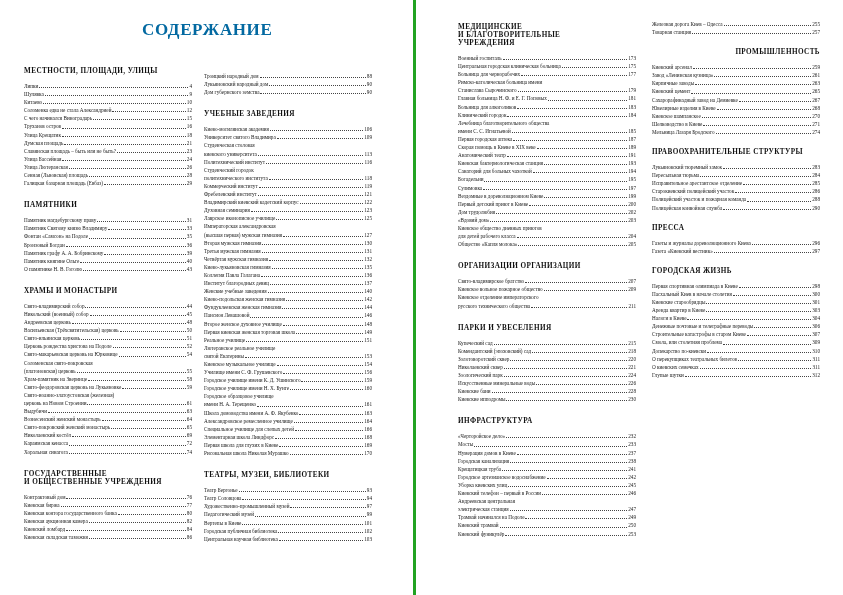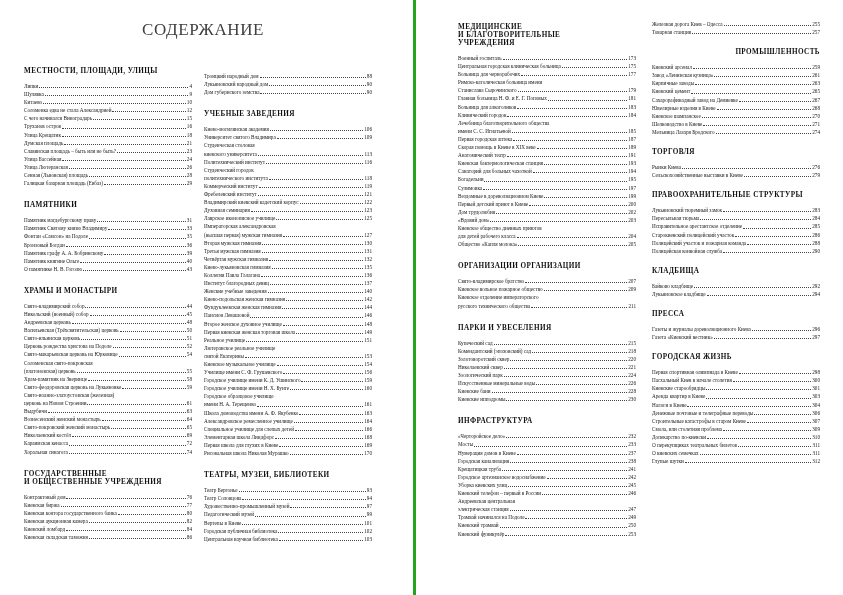--- a/index.html
+++ b/index.html
@@ -3,21 +3,21 @@
 <meta charset="utf-8">
 <style>
   html, body { margin: 0; padding: 0; background: #ffffff; }
   body { width: 843px; height: 595px; position: relative; overflow: hidden;
          font-family: "Liberation Serif", "DejaVu Serif", serif; color: #1a1a1a; }
   .page { position: absolute; top: 0; height: 595px; }
   .page-left { left: 0; width: 412px; }
   .page-right { left: 418px; width: 425px; }
   .spine { position: absolute; left: 413px; top: 0; width: 3px; height: 595px; background: #22a322; }
   .title { position: absolute; left: 142px; top: 20px; font-size: 17px; letter-spacing: 0.6px;
-           font-family: "Liberation Serif", serif; color: #404040; }
+           font-family: "Liberation Serif", serif; color: #0369a1; font-weight: bold; }
   .col { position: absolute; }
   .sec { margin-bottom: 10px; }
   .sec-title { font-weight: bold; font-size: 7.2px; letter-spacing: 0.4px; line-height: 8px;
                margin: 0 0 7px 0; color: #111; }
   .entry { display: flex; align-items: flex-end; font-size: 5.2px; line-height: 8.1px; white-space: nowrap; }
   .entry .lbl { flex: 0 0 auto; }
   .entry .dots { flex: 1 1 auto; border-bottom: 1px dotted #444; margin: 0 1px 2px 1px; min-width: 4px; }
   .entry .pg { flex: 0 0 auto; }
   .wrap { display: flex; flex-direction: column; }
   .wrap .l1 { font-size: 5.2px; line-height: 8.1px; white-space: nowrap; }
@@ -1091,37 +1091,20 @@
         </div>
         <div class="wrap">
           <div class="entry">
             <span class="lbl">Мельница Лазаря Бродского</span>
             <span class="dots"></span>
             <span class="pg">274</span>
           </div>
         </div>
       </div>
       <div class="sec" style="margin-bottom: 12px;">
-        <div class="sec-title" style="white-space: pre-line;">ТОРГОВЛЯ</div>
-        <div class="wrap">
-          <div class="entry">
-            <span class="lbl">Рынки Киева</span>
-            <span class="dots"></span>
-            <span class="pg">276</span>
-          </div>
-        </div>
-        <div class="wrap">
-          <div class="entry">
-            <span class="lbl">Сельскохозяйственные выставки в Киеве</span>
-            <span class="dots"></span>
-            <span class="pg">279</span>
-          </div>
-        </div>
-      </div>
-      <div class="sec" style="margin-bottom: 12px;">
         <div class="sec-title" style="white-space: pre-line;">ПРАВООХРАНИТЕЛЬНЫЕ СТРУКТУРЫ</div>
         <div class="wrap">
           <div class="entry">
             <span class="lbl">Лукьяновский тюремный замок</span>
             <span class="dots"></span>
             <span class="pg">283</span>
           </div>
         </div>
         <div class="wrap">
           <div class="entry">
@@ -1149,37 +1132,20 @@
             <span class="lbl">Полицейский участок и пожарная команда</span>
             <span class="dots"></span>
             <span class="pg">288</span>
           </div>
         </div>
         <div class="wrap">
           <div class="entry">
             <span class="lbl">Полицейская конвойная служба</span>
             <span class="dots"></span>
             <span class="pg">290</span>
-          </div>
-        </div>
-      </div>
-      <div class="sec" style="margin-bottom: 12px;">
-        <div class="sec-title" style="white-space: pre-line;">КЛАДБИЩА</div>
-        <div class="wrap">
-          <div class="entry">
-            <span class="lbl">Байково кладбище</span>
-            <span class="dots"></span>
-            <span class="pg">292</span>
-          </div>
-        </div>
-        <div class="wrap">
-          <div class="entry">
-            <span class="lbl">Лукьяновское кладбище</span>
-            <span class="dots"></span>
-            <span class="pg">294</span>
           </div>
         </div>
       </div>
       <div class="sec" style="margin-bottom: 12px;">
         <div class="sec-title" style="white-space: pre-line;">ПРЕССА</div>
         <div class="wrap">
           <div class="entry">
             <span class="lbl">Газеты и журналы дореволюционного Киева</span>
             <span class="dots"></span>
             <span class="pg">296</span>

